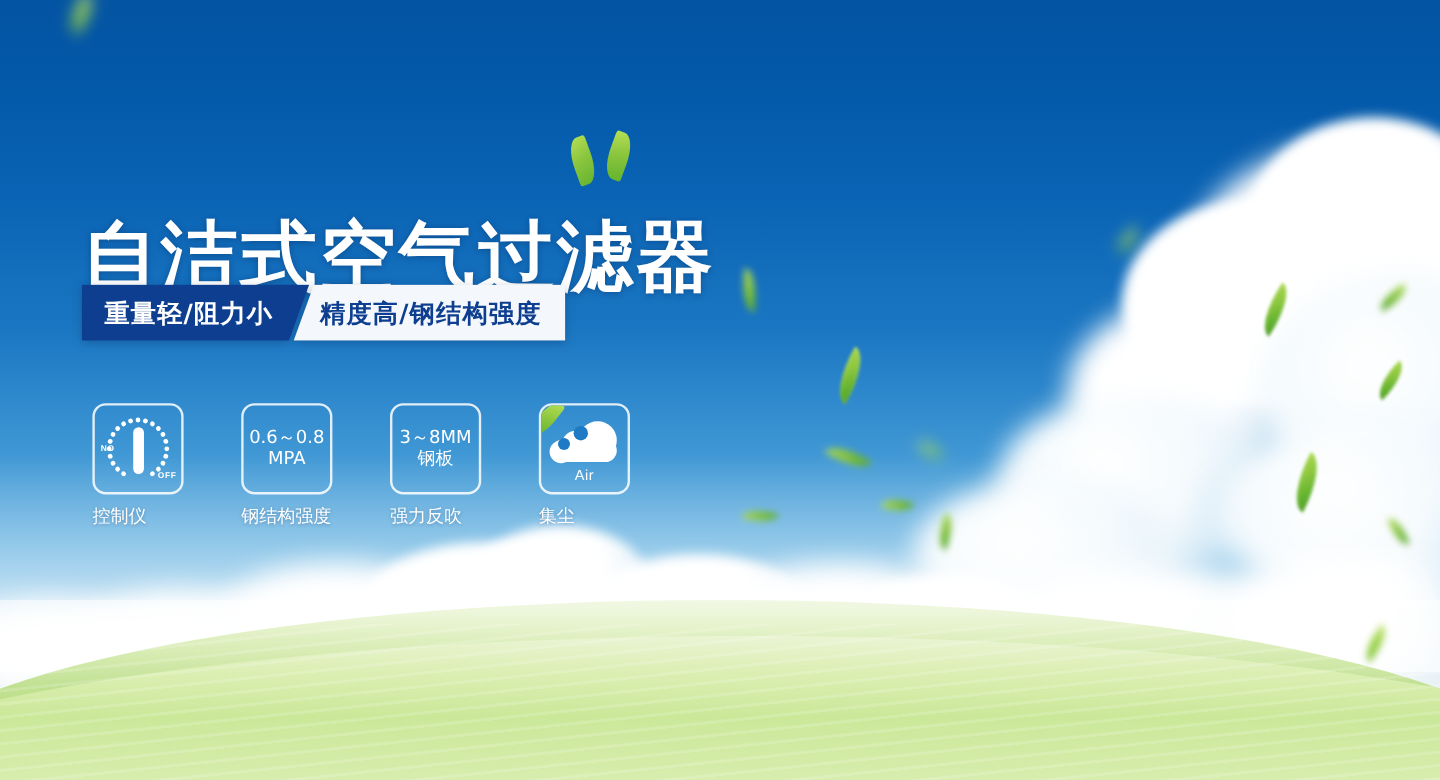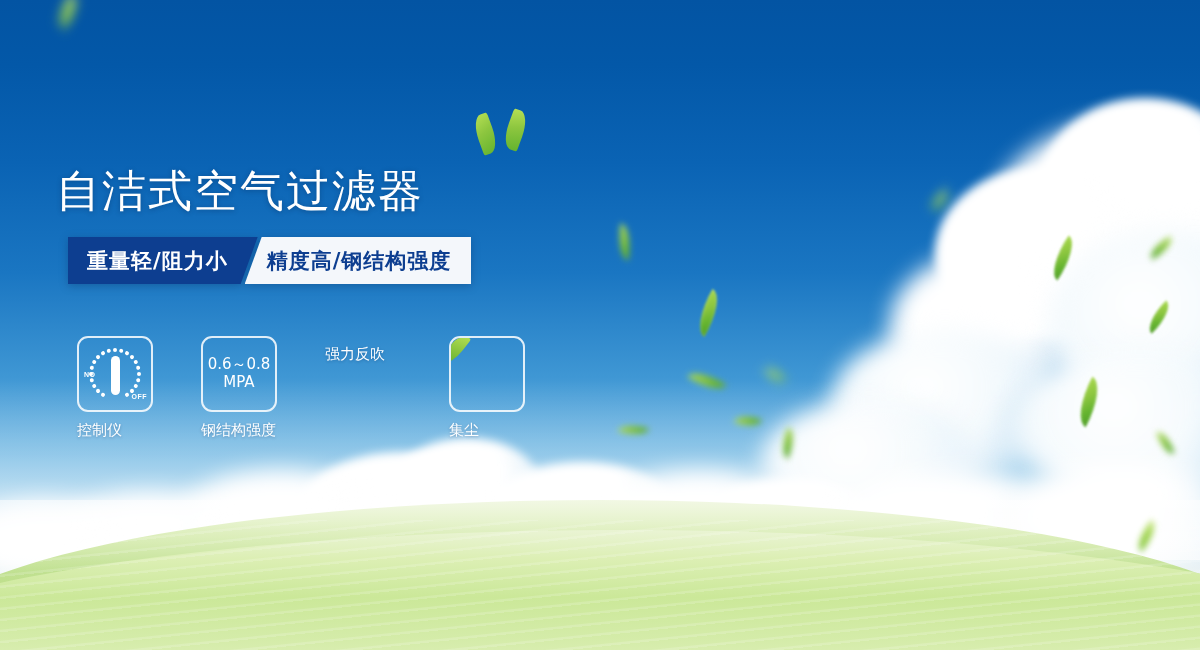--- a/index.html
+++ b/index.html
@@ -74,23 +74,23 @@
     border-radius:0 100% 0 100%;
     box-shadow:inset 0 0 3px rgba(255,255,255,.35);
   }
   .leaf.b1{filter:blur(1.2px);}
   .leaf.b2{filter:blur(3px);}
   .leaf.b3{filter:blur(6px);}
   .leaf.pale{background:linear-gradient(125deg,#c4e571 0%,#9ed34a 45%,#7cc235 100%);}
 
   
   .headline{
-    position:absolute;left:56px;top:140px;
-    font-size:44px;line-height:1;letter-spacing:2px;
-    color:#ffffff;font-weight:400;white-space:nowrap;
+    position:absolute;left:68px;top:140px;
+    font-size:64px;line-height:1;letter-spacing:2px;
+    color:#ffffff;font-weight:700;white-space:nowrap;
     font-family:"DejaVu Sans","Liberation Sans",sans-serif;
     text-shadow:0 1px 5px rgba(0,28,70,.35);
   }
 
   
   .sprout{position:absolute;}
   .sprout .sp-leaf{
     position:absolute;width:17px;height:40px;
     background:linear-gradient(160deg,#b6e055 0%,#8dc63f 45%,#63b32e 100%);
   }
@@ -305,26 +305,41 @@
         <div class="feature-text">
           <div>0.6～0.8</div>
           <div>MPA</div>
         </div>
       </div>
       <div class="feature-label">钢结构强度</div>
     </div>
 
 
     <div class="feature">
+      <div class="feature-box">
+        <div class="feature-text">
+          <div>3～8MM</div>
+          <div>钢板</div>
+        </div>
+      </div>
       <div class="feature-label">强力反吹</div>
     </div>
 
     <div class="feature">
       <div class="feature-box">
         <div class="icon-leaf" style="left:-2px;top:-6px;transform:rotate(38deg);"></div>
+        <div class="airicon">
+          <div class="puff" style="left:26px;top:6px;width:32px;height:32px;"></div>
+          <div class="puff" style="left:12px;top:14px;width:24px;height:24px;"></div>
+          <div class="puff" style="left:2px;top:22px;width:19px;height:19px;"></div>
+          <div class="base"></div>
+          <div class="notch" style="left:9px;top:20px;width:10px;height:10px;"></div>
+          <div class="notch" style="left:22px;top:10px;width:12px;height:12px;"></div>
+          <div class="air-txt">Air</div>
+        </div>
       </div>
       <div class="feature-label">集尘</div>
     </div>
 
   </div>
 
   <div class="leaf b2" style="left:628px;top:415px;width:11px;height:30px;transform:rotate(-75deg);"></div>
 
 </div>
 

